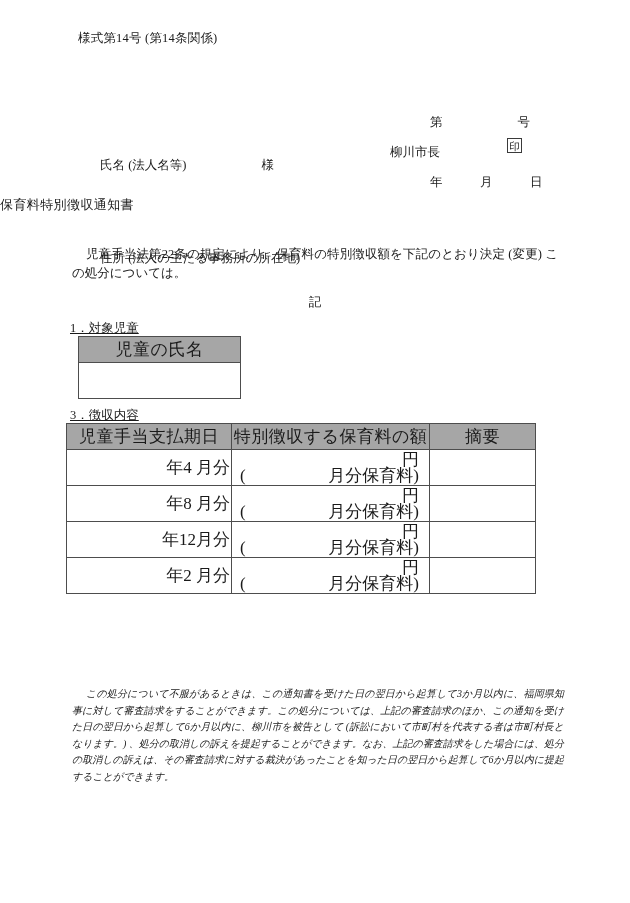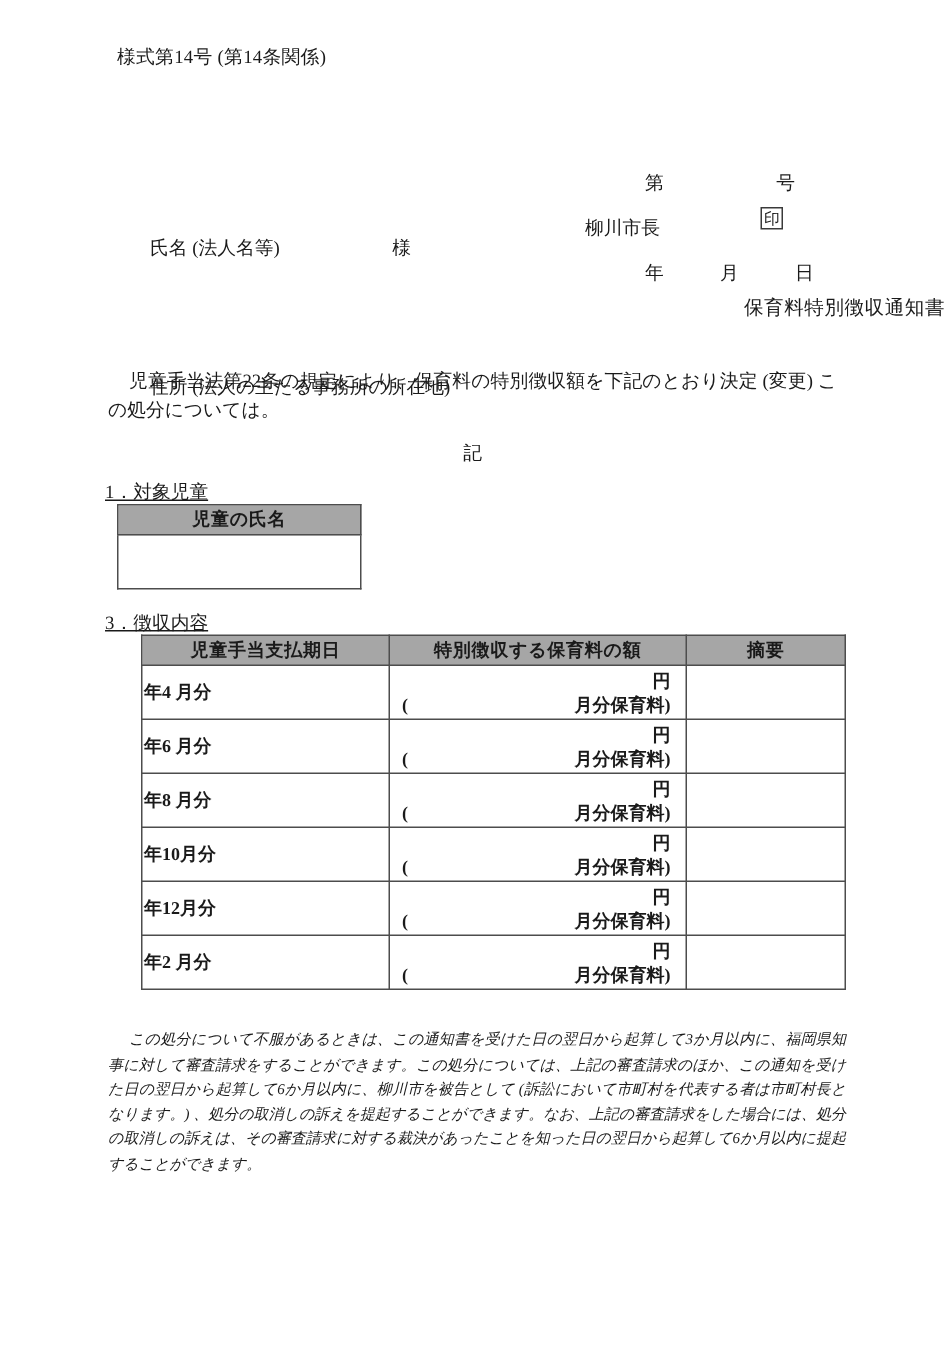--- a/index.html
+++ b/index.html
@@ -70,21 +70,21 @@
     text-align: center;
     box-sizing: border-box;
   }
 
   
   .doc-title {
     position: absolute;
     left: 0;
     top: 196px;
     width: 630px;
-    text-align: right;
+    text-align: left;
     font-size: 13px;
     letter-spacing: 0.4px;
   }
 
   
   .intro {
     position: absolute;
     left: 72px;
     top: 245px;
     width: 486px;
@@ -114,22 +114,22 @@
   .sec1-label { left: 70px; top: 320px; }
   .sec2-label { left: 70px; top: 407px; }
 
   
   table {
     border-collapse: collapse;
     table-layout: fixed;
   }
   table th, table td {
     border: 1px solid #4d4d4d;
-    font-weight: bold;
-    font-size: 12px;
+    font-weight: normal;
+    font-size: 17px;
     box-sizing: border-box;
   }
   th {
     background: #a6a6a6;
     text-align: center;
     height: 20px;
     letter-spacing: 0.5px;
   }
 
   
@@ -137,29 +137,29 @@
     position: absolute;
     left: 78px;
     top: 336px;
     width: 163px;
   }
   .tbl-children td { height: 36px; background: #ffffff; }
 
   
   .tbl-collect {
     position: absolute;
-    left: 94px;
+    left: 66px;
     top: 423px;
     width: 469px;
   }
   .tbl-collect col.c1 { width: 165px; }
   .tbl-collect col.c2 { width: 198px; }
   .tbl-collect col.c3 { width: 106px; }
   .tbl-collect td { height: 36px; background: #ffffff; }
-  .td-term { text-align: left; white-space: pre; border-radius: 13px; }
+  .td-term { text-align: right; white-space: pre; border-radius: 13px; }
   .td-amount { padding: 0; vertical-align: middle; }
   .amt-wrap {
     display: block;
     padding: 0 10px 0 8px;
     line-height: 16px;
   }
   .amt-line1 { display: block; text-align: right; }
   .amt-line2 {
     display: flex;
     justify-content: space-between;
@@ -248,47 +248,21 @@
               <span class="amt-line1">円</span>
               <span class="amt-line2">
                 <span class="amt-open">(</span>
                 <span class="amt-close">月分保育料)</span>
               </span>
             </span>
           </td>
           <td></td>
         </tr>
         <tr>
-          <td class="td-term">年6 月分</td>
-          <td class="td-amount">
-            <span class="amt-wrap">
-              <span class="amt-line1">円</span>
-              <span class="amt-line2">
-                <span class="amt-open">(</span>
-                <span class="amt-close">月分保育料)</span>
-              </span>
-            </span>
-          </td>
-          <td></td>
-        </tr>
-        <tr>
           <td class="td-term">年8 月分</td>
-          <td class="td-amount">
-            <span class="amt-wrap">
-              <span class="amt-line1">円</span>
-              <span class="amt-line2">
-                <span class="amt-open">(</span>
-                <span class="amt-close">月分保育料)</span>
-              </span>
-            </span>
-          </td>
-          <td></td>
-        </tr>
-        <tr>
-          <td class="td-term">年10月分</td>
           <td class="td-amount">
             <span class="amt-wrap">
               <span class="amt-line1">円</span>
               <span class="amt-line2">
                 <span class="amt-open">(</span>
                 <span class="amt-close">月分保育料)</span>
               </span>
             </span>
           </td>
           <td></td>

